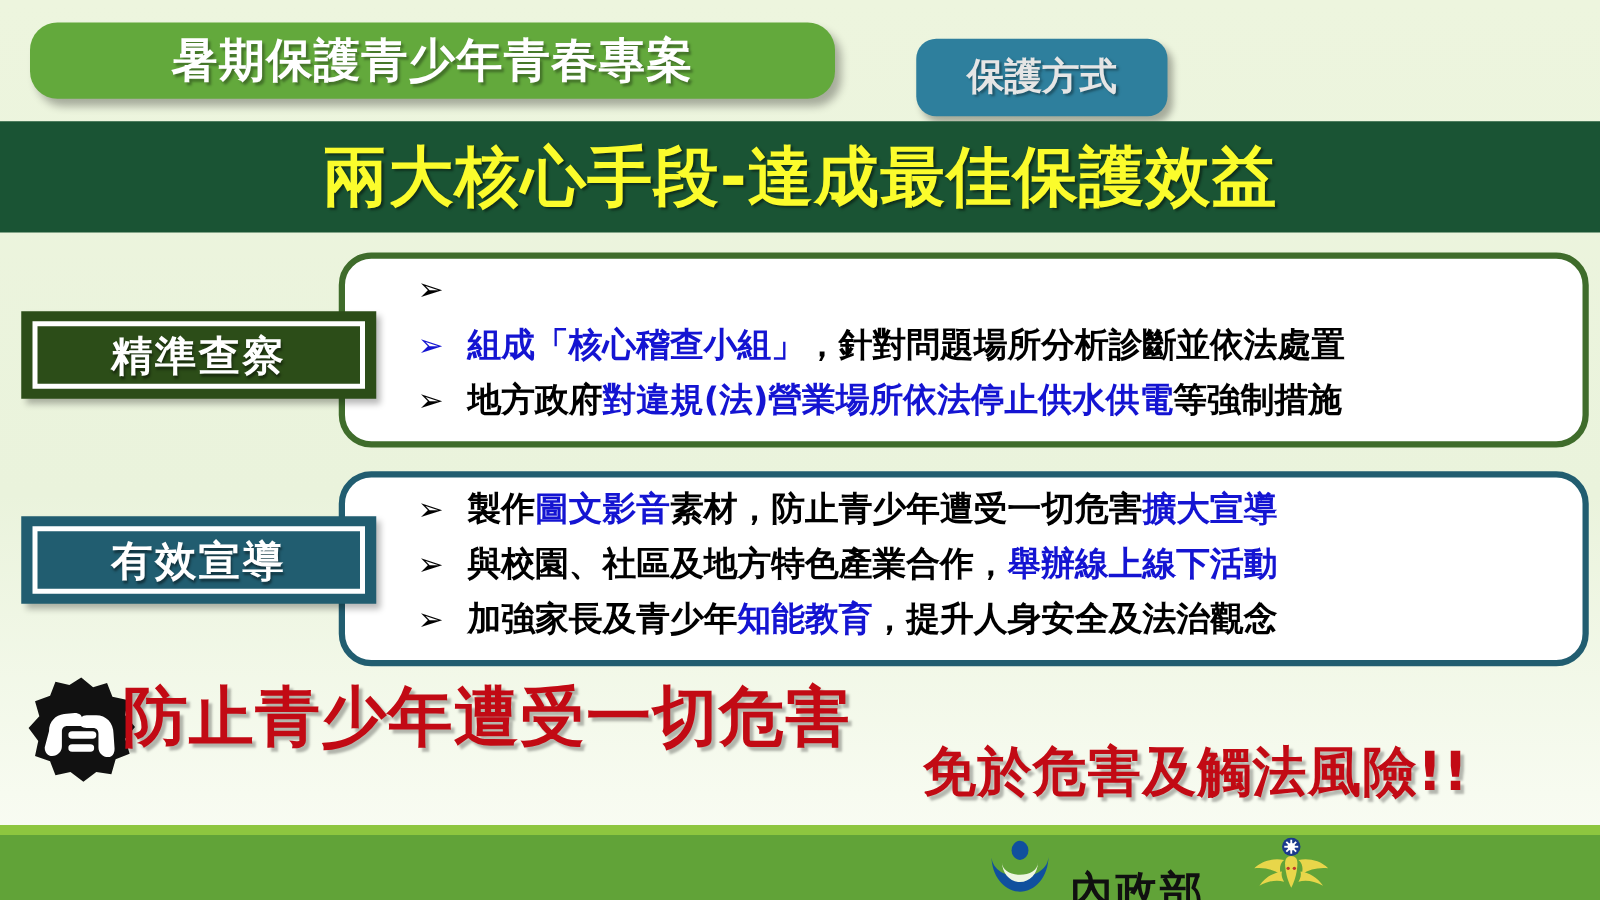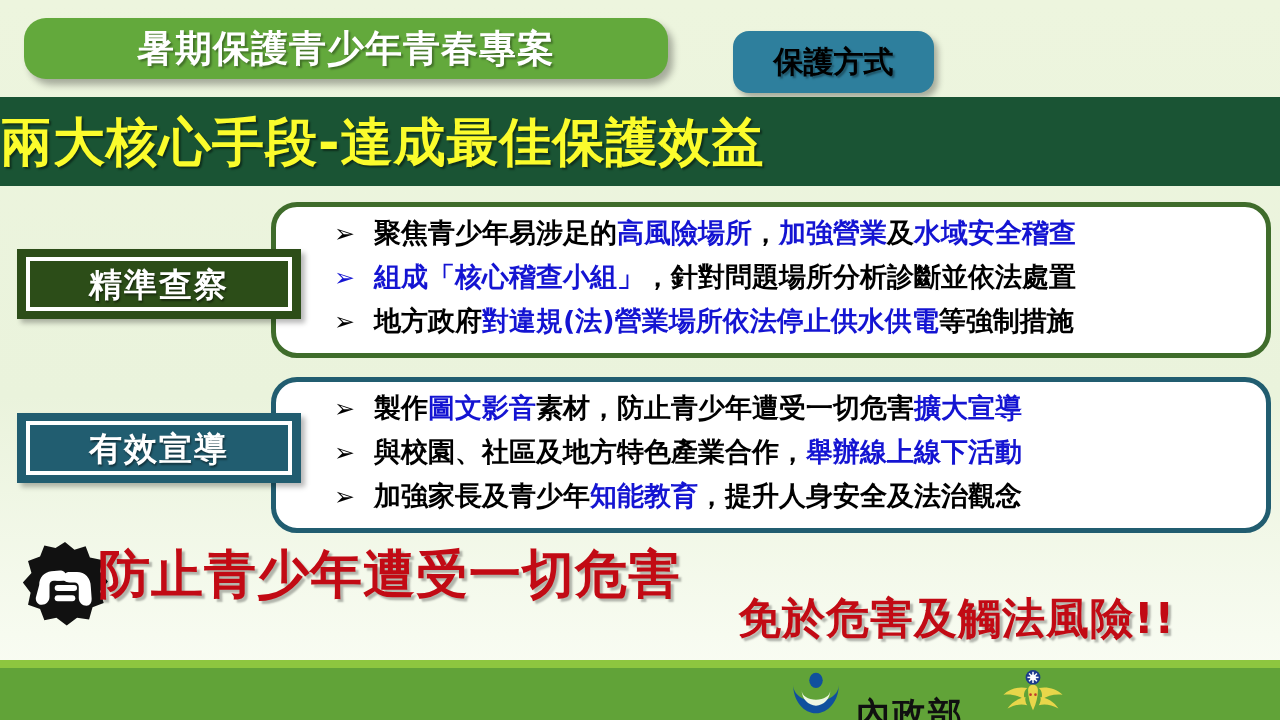--- a/index.html
+++ b/index.html
@@ -54,40 +54,40 @@
     width: 201px;
     height: 62px;
     background: #2e7f9d;
     border-radius: 16px;
     box-shadow: 4px 5px 6px rgba(0,0,0,0.30);
     display: flex;
     align-items: center;
     justify-content: center;
   }
   .tag-blue .txt {
-    color: #000000;
+    color: #e5e5e5;
     font-size: 30px;
     font-weight: bold;
     line-height: 1;
     text-shadow: 2px 2px 2px rgba(0,0,0,0.35);
     white-space: nowrap;
     text-align: center;
   }
 
   
   .banner {
     position: absolute;
     left: 0;
     top: 97px;
     width: 1280px;
     height: 89px;
     background: #1a5434;
     display: flex;
     align-items: center;
-    justify-content: flex-start;
+    justify-content: center;
   }
   .banner .txt {
     color: #fbfc2c;
     font-size: 52px;
     font-weight: bold;
     line-height: 1;
     letter-spacing: 1px;
     white-space: nowrap;
     text-shadow: 2px 2px 2px rgba(0,0,0,0.45);
   }
@@ -277,21 +277,20 @@
   </div>
 
   <div class="banner">
     <span class="txt">兩大核心手段-達成最佳保護效益</span>
   </div>
 
   <div class="panel panel-1">
     <div class="bullets" id="bullets-0">
         <div class="bullet-row">
           <span class="bullet-mark">➢</span>
-          <span class="bullet-text"><span>聚焦青少年易涉足的</span><span class="hl">高風險場所</span><span>，</span><span class="hl">加強營業</span><span>及</span><span class="hl">水域安全稽查</span></span>
         </div>
         <div class="bullet-row">
           <span class="bullet-mark accent">➢</span>
           <span class="bullet-text"><span class="hl">組成「核心稽查小組」</span><span>，針對問題場所分析診斷並依法處置</span></span>
         </div>
         <div class="bullet-row">
           <span class="bullet-mark">➢</span>
           <span class="bullet-text"><span>地方政府</span><span class="hl">對違規(法)營業場所依法停止供水供電</span><span>等強制措施</span></span>
         </div>
       </div>

